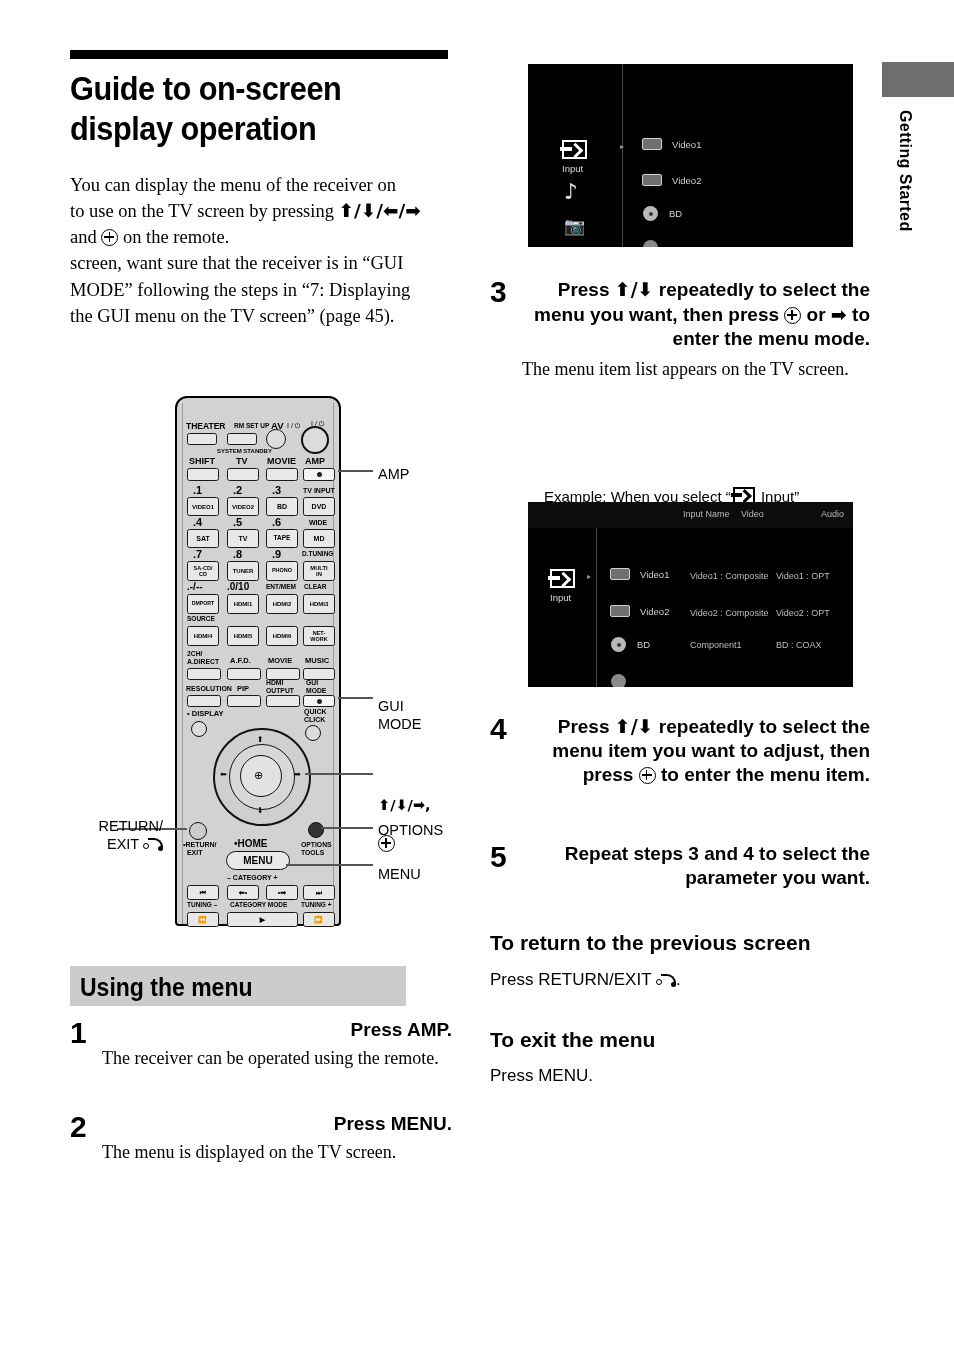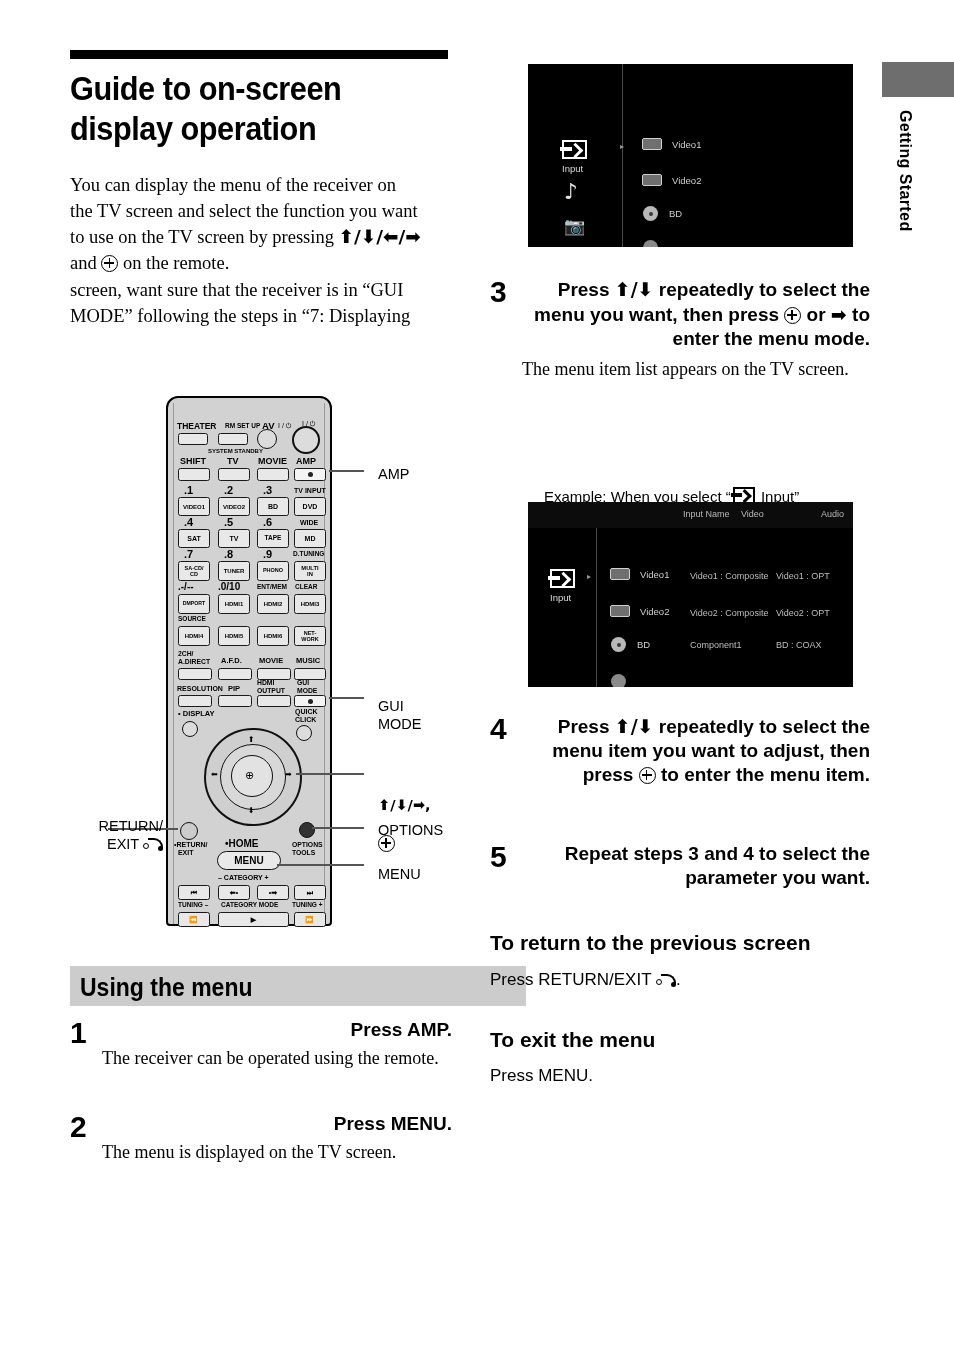--- a/index.html
+++ b/index.html
@@ -16,21 +16,21 @@
   h1.page-title{
     font-family:"Liberation Sans", sans-serif;
     font-weight:bold;font-size:33px;line-height:1.22;
     margin:0 0 22px 0;letter-spacing:-0.5px;
     transform:scaleX(0.93);transform-origin:left top;
   }
   .intro{font-size:18.5px;line-height:1.42;margin:0;}
   .intro p{margin:0;}
 
   
-  .remote-wrap{position:absolute;left:166px;top:396px;width:166px;height:422px;}
+  .remote-wrap{position:absolute;left:175px;top:396px;width:166px;height:422px;}
   .remote{
     position:absolute;left:0;top:0;width:166px;height:530px;
     background:#d2d2d2;border:2px solid #000;border-radius:12px 12px 4px 4px;
     box-sizing:border-box;
   }
   .remote-inner{position:absolute;left:5px;top:5px;right:5px;bottom:0;
     border-left:1px solid #9a9a9a;border-right:1px solid #9a9a9a;}
   .rkey{
     position:absolute;background:#e8e8e8;border:1.2px solid #1a1a1a;
     border-radius:2.5px;font-family:"Liberation Sans", sans-serif;
@@ -59,21 +59,21 @@
   }
   .dot-btn{position:absolute;width:5px;height:5px;border-radius:50%;background:#222;}
 
   
   .callout{position:absolute;font-family:"Liberation Sans", sans-serif;font-size:14.5px;
     color:#000;line-height:1.22;white-space:pre-line;}
   .lead{position:absolute;background:#555;height:1.6px;}
 
   
   .band{
-    position:absolute;left:70px;top:966px;width:456px;height:40px;background:#ccc;
+    position:absolute;left:70px;top:966px;width:336px;height:40px;background:#ccc;
   }
   .band span{
     font-family:"Liberation Sans", sans-serif;font-weight:bold;font-size:25px;
     position:absolute;left:10px;top:7px;transform:scaleX(0.92);transform-origin:left top;
   }
   .step{position:absolute;display:flex;}
   .step-num{
     font-family:"Liberation Sans", sans-serif;font-weight:bold;font-size:30px;
     width:32px;flex:none;line-height:1;
   }
@@ -163,25 +163,25 @@
 
   <div class="tab-grey"></div>
   <div class="tab-text">Getting Started</div>
 
   <div class="col-left">
     <div class="title-rule"></div>
     <h1 class="page-title">Guide to on-screen display operation</h1>
 
     <div class="intro">
       <p><span>You can display the menu of the receiver on</span></p>
-      <p><span>the TV screen and select the function you want</span></p>
       <p><span>to use on the TV screen by pressing </span><b class="arrowglyph">⬆/⬇/⬅/➡</b></p>
       <p><span>and </span><span class="entercircle"></span><span> on the remote.</span></p>
       <p><span>screen, want sure that the receiver is in “GUI</span></p>
       <p><span>MODE” following the steps in “7: Displaying</span></p>
+      <p><span>the GUI menu on the TV screen” (page 45).</span></p>
     </div>
   </div>
 
   <div class="remote-wrap">
     <div class="remote">
       <div class="remote-inner"></div>
 
       <div class="rlab" style="left:9px;top:24px;font-size:8.5px;">THEATER</div>
       <div class="rlab" style="left:57px;top:25px;font-size:6.5px;">RM SET UP</div>
       <div class="rlab" style="left:94px;top:23px;font-size:9.5px;">AV</div>

